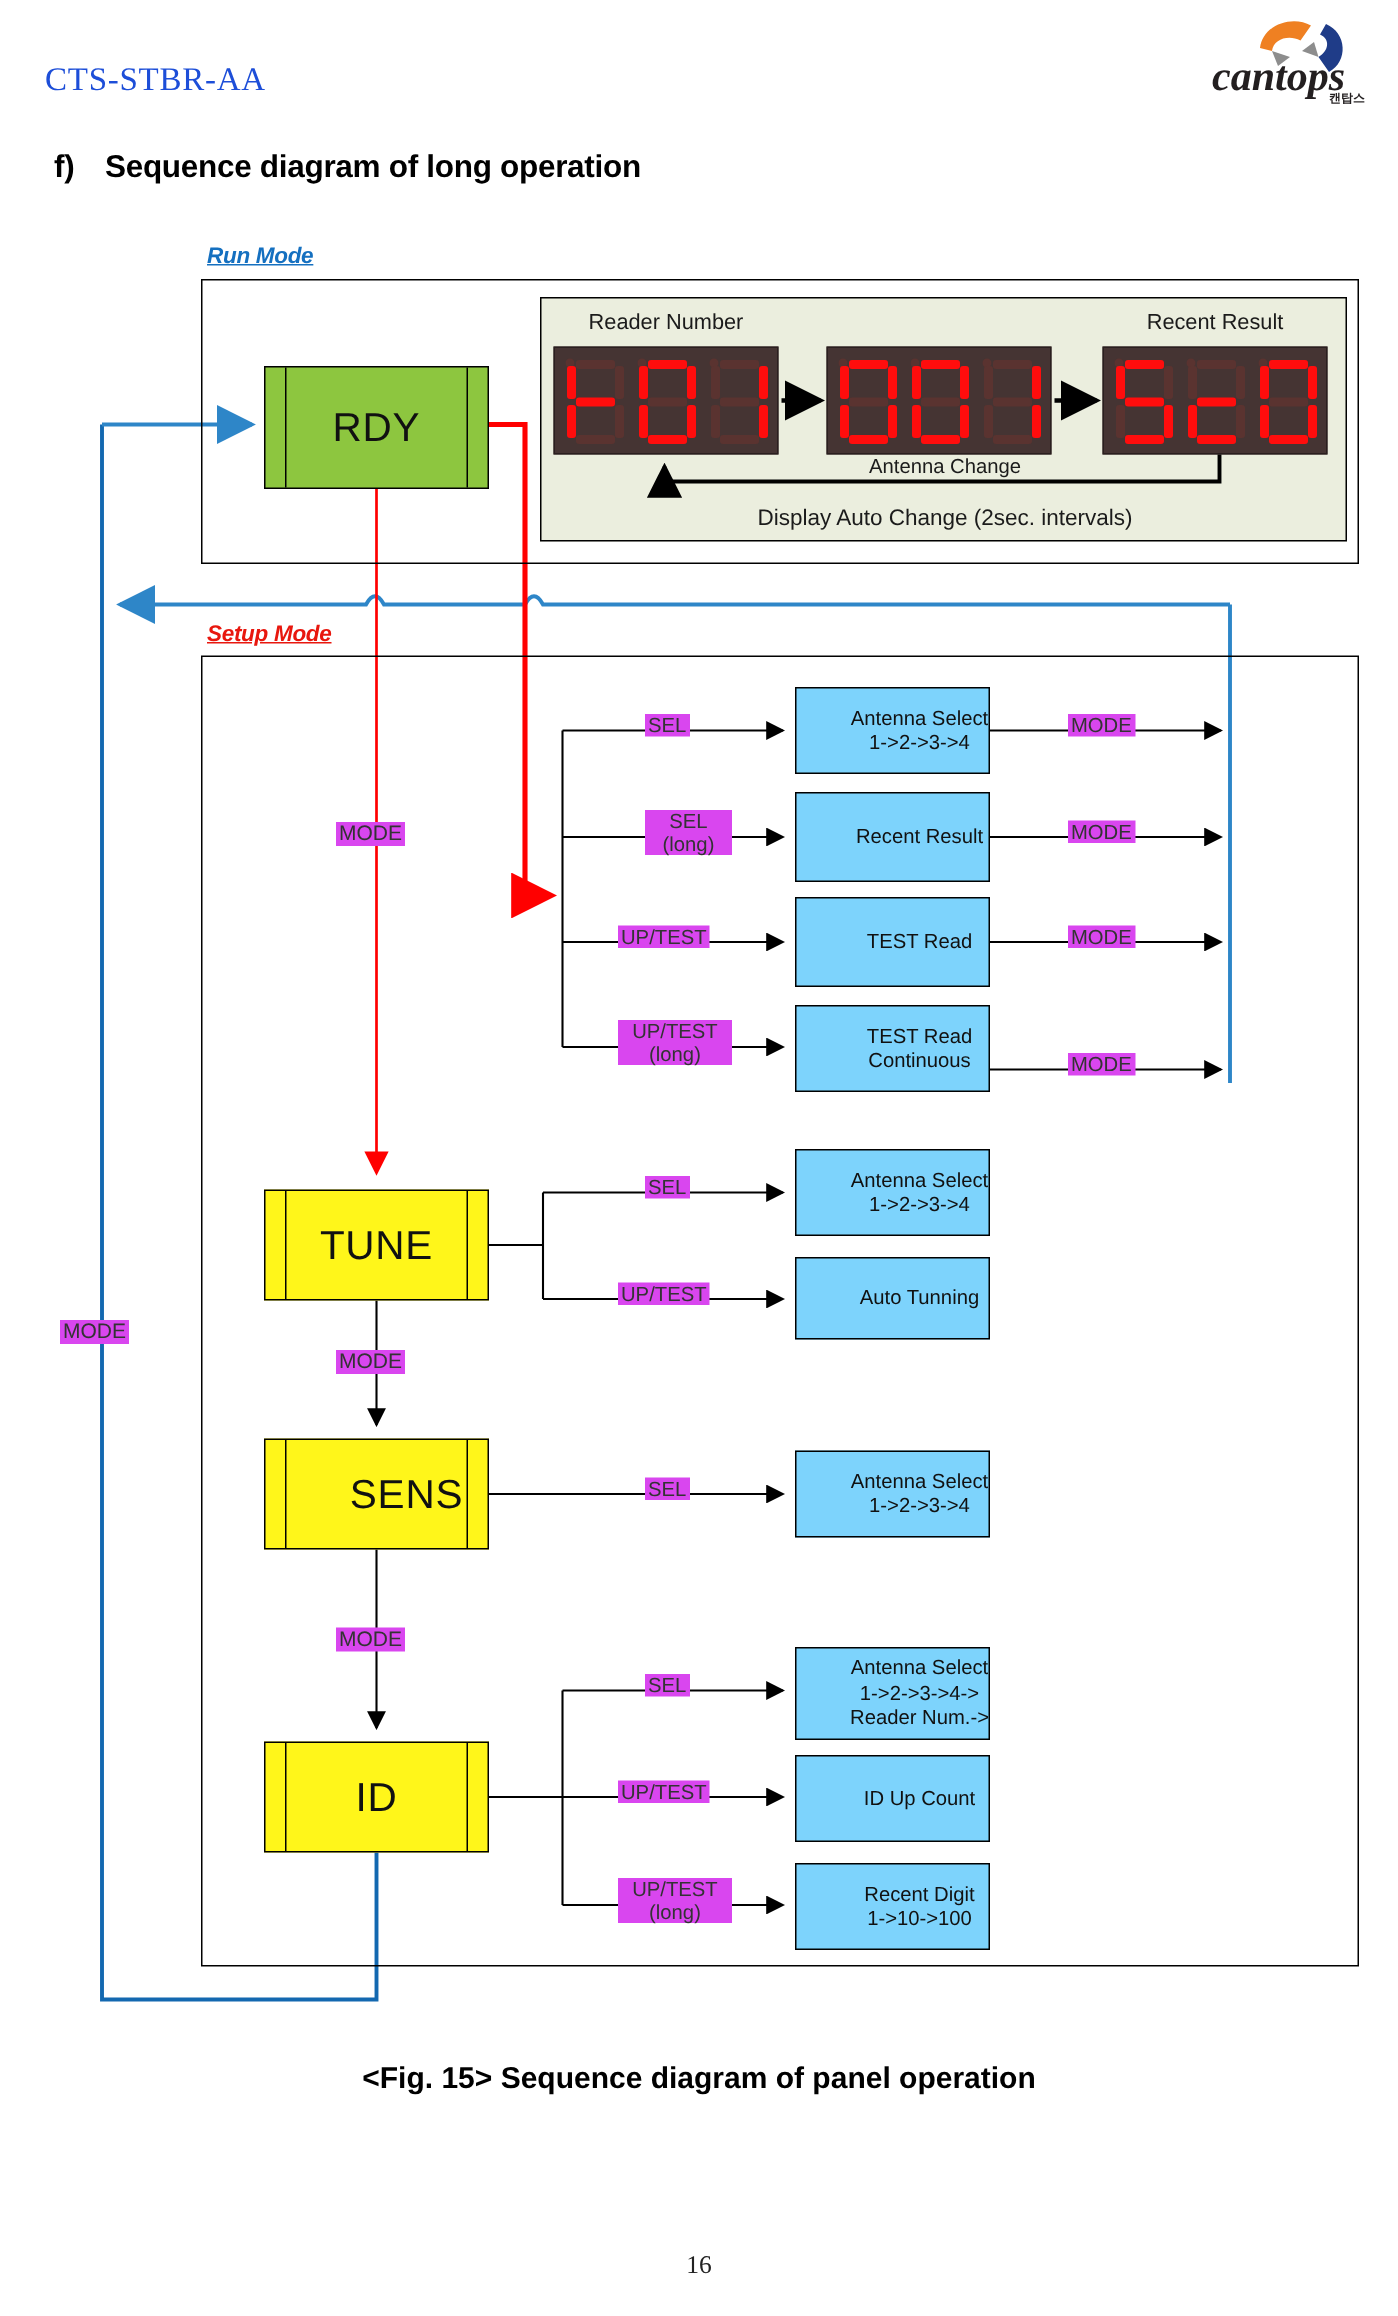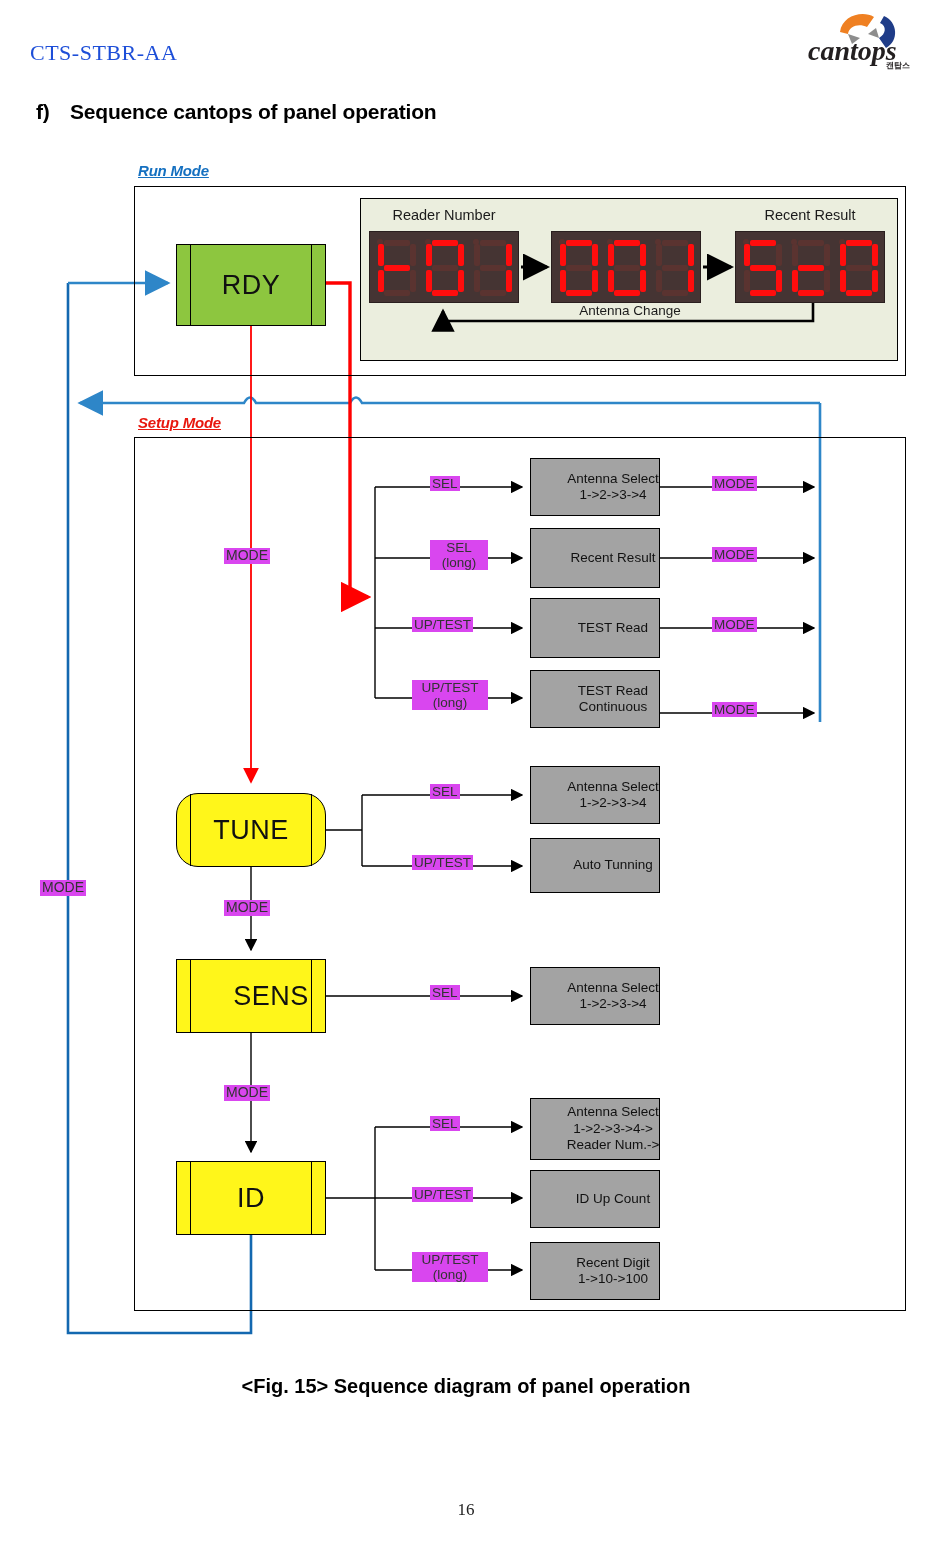--- a/index.html
+++ b/index.html
@@ -59,28 +59,28 @@
     font-size:27px; letter-spacing:.5px; color:#111;
     position:absolute;
   }
   .proc .bar{position:absolute;top:0;bottom:0;width:1.4px;background:#000;}
   .proc .bar.l{left:13px;}
   .proc .bar.r{right:13px;}
   .proc.green{background:#8DC63F;}
   .proc.yellow{background:#FFF61A;}
 
   #blk-rdy { left:176px; top:244px;  width:150px; height:82px;}
-  #blk-tune{ left:176px; top:793px;  width:150px; height:74px;border-radius:22px;}
+  #blk-tune{ left:176px; top:793px;  width:150px; height:74px;}
   #blk-sens{ left:176px; top:959px;  width:150px; height:74px;padding-left:40px;}
   #blk-id  { left:176px; top:1161px; width:150px; height:74px;}
 
   
   .action{
     position:absolute; box-sizing:border-box;
-    background:#a3a3a3; border:1.4px solid #000;
+    background:#7dd3fc; border:1.4px solid #000;
     display:flex; flex-direction:column;
     align-items:center; justify-content:center;
     font-size:13.5px; line-height:1.22; color:#111;
     text-align:center; white-space:nowrap;padding-left:36px;
   }
 
   
   #led-panel{
     left:360px; top:198px; width:538px; height:163px;
     background:#EBEEDE; border:1.4px solid #000; box-sizing:border-box;
@@ -124,21 +124,21 @@
     <path d="M34 28 C36 12, 56 6, 68 13 L61 23 C53 19, 43 22, 42 30 Z" fill="#EF8022"></path>
     <path d="M78 12 C92 18, 93 37, 80 44 L73 34 C80 30, 81 22, 74 19 Z" fill="#1F3C88"></path>
     <path d="M42 30 L54 34 L46 40 Z" fill="#8D8D8D"></path>
     <path d="M73 34 L62 30 L70 24 Z" fill="#8D8D8D"></path>
     <text x="2" y="56" font-family="Liberation Serif, serif" font-size="28" font-style="italic" font-weight="bold" fill="#231F20">cantops</text>
     <text x="80" y="64" font-family="Liberation Sans, sans-serif" font-size="8" font-weight="bold" fill="#231F20">캔탑스</text>
   </svg>
 </div>
 
 <div class="abs" id="sec-head">
-  <span class="mark">f)</span><span>Sequence cantops of panel operation</span>
+  <span class="mark">f)</span><span>Sequence diagram of long operation</span>
 </div>
 
 <svg id="wires">
   <defs>
     <marker id="ahB" markerWidth="9" markerHeight="9" refX="8" refY="4.5" orient="auto">
       <path d="M0,0 L9,4.5 L0,9 z" fill="#000"></path>
     </marker>
     <marker id="ahR" markerWidth="9" markerHeight="9" refX="8" refY="4.5" orient="auto">
       <path d="M0,0 L9,4.5 L0,9 z" fill="#FF0000"></path>
     </marker>
@@ -325,20 +325,21 @@
         <path d="M0,0 L9,4.5 L0,9 z" fill="#000"></path>
       </marker>
     </defs>
     <path d="M160,68 L186,68" stroke="#000" stroke-width="3" fill="none" marker-end="url(#ahP)"></path>
     <path d="M342,68 L370,68" stroke="#000" stroke-width="3" fill="none" marker-end="url(#ahP)"></path>
 
     <path d="M452,104 L452,122 L82,122 L82,112" stroke="#000" stroke-width="2.6" fill="none" marker-end="url(#ahP)"></path>
   </svg>
 
   <div id="ant-change">Antenna Change</div>
+  <div id="panel-note">Display Auto Change (2sec. intervals)</div>
 </div>
 
 <div class="abs mode-frame" id="setup-frame"></div>
 <div class="abs mode-label" id="setup-label">Setup Mode</div>
 
 <div class="lab big" style="left:40px;top:880px;">MODE</div>
 
 <div class="lab big" style="left:224px;top:548px;">MODE</div>
 
 <div class="lab" style="left:430px;top:476px;">SEL</div>

